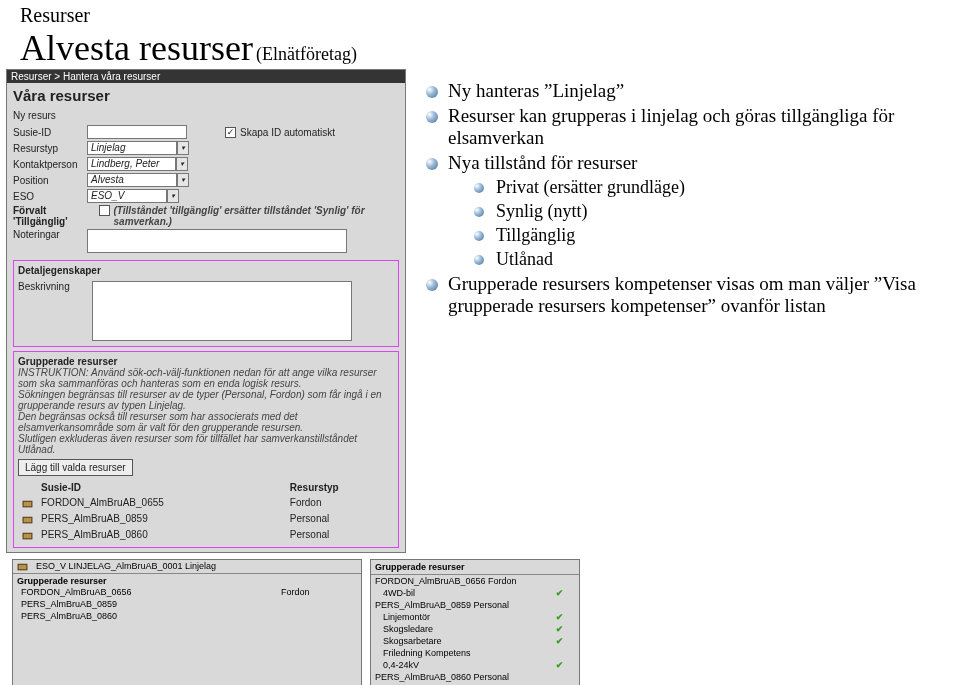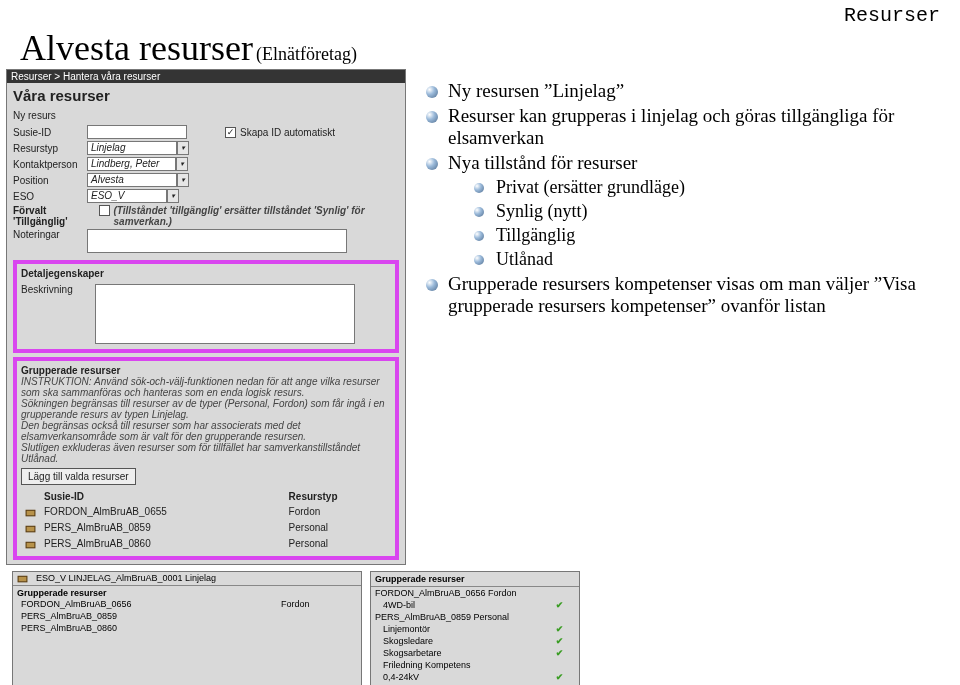--- a/index.html
+++ b/index.html
@@ -1,35 +1,35 @@
 <!DOCTYPE html>
 <html><head>
 <meta charset="utf-8">
 <style>
   * { box-sizing: border-box; }
   body { margin:0; font-family: Arial, Helvetica, sans-serif; background:#fff; color:#000; font-size:11px; width:960px;}
   .slide { position:relative; width:960px; height:685px; }
   .title-area { padding:4px 20px 0 20px; }
-  .page-topic { font-family: Liberation Mono, monospace; font-size:20px; text-align:right;}
+  .page-topic { font-family: Liberation Serif, serif; font-size:20px; text-align:left;}
   .main-title { font-family: Georgia, 'Times New Roman', serif; font-size:36px; }
   .sub-title { font-family: Georgia, 'Times New Roman', serif; font-size:18px; }
   .row { display:flex; align-items:flex-start; gap:20px; padding:0 0 0 6px;}
   .panel { background:#d9d9d9; border:1px solid #777; font-size:10px; color:#222; }
   .main-panel { width:400px; }
   .bc { background:#343434; color:#fff; padding:1px 4px; font-size:10px; }
   .head { padding:4px 6px; font-weight:bold; font-size:15px;}
   .form { padding:2px 6px; }
   .frow { display:flex; align-items:center; gap:4px; padding:1px 0;}
   .lbl { width:70px; }
   .inp { background:#fff; border:1px solid #777; height:14px; font-size:10px; padding:0 3px; min-width:80px;}
   .sel { display:flex; align-items:flex-end;font-style:italic;}
   .caret { width:12px; height:14px; background:#e6e6e6; border:1px solid #777; display:flex; align-items:center; justify-content:center; font-size:7px;}
   .chk { width:11px; height:11px; background:#fff; border:1px solid #555; display:inline-flex; align-items:center; justify-content:center; font-size:9px; line-height:1;}
   .note { color:#444; font-style:italic;}
-  .boxed { border:4px solid #d946ef; margin:4px 6px; padding:4px;}
+  .boxed { border:1px solid #d946ef; margin:4px 6px; padding:4px;}
   .big { height:60px; width:260px; background:#fff; border:1px solid #777;}
   .btn { background:#eee; border:1px solid #555; padding:2px 6px; font-size:10px; display:inline-block;}
   .tbl { width:100%; border-collapse:collapse; }
   .tbl th, .tbl td { text-align:left; padding:2px 4px; font-size:10px;}
   .mini-panels { display:flex; gap:8px; padding:6px 0 0 12px;}
   .mini { background:#d9d9d9; border:1px solid #777; font-size:9px; }
   .mini th, .mini td { padding:1px 4px; font-size:9px;}
   .tick { color:#3a9d23; font-weight:bold;}
   .bullets { font-family: Georgia, 'Times New Roman', serif; font-size:19px; }
   .bullets ul { list-style:none; padding:0; margin:0;}
@@ -149,21 +149,21 @@
           <td>PERS_AlmBruAB_0860</td>
                 <td>Personal</td>
         </tr>
       </tbody>
           </table>
     </div>
   </div>
 
   <div class="bullets" style="flex:1; padding-top:8px;">
     <ul>
-      <li>Ny resursen ”Linjelag”</li>
+      <li>Ny hanteras ”Linjelag”</li>
       <li>Resurser kan grupperas i linjelag och göras tillgängliga för elsamverkan</li>
       <li>
         <span>Nya tillstånd för resurser</span>
         <ul style="padding-left:26px; margin-top:2px;">
           <li>Privat (ersätter grundläge)</li>
           <li>Synlig (nytt)</li>
           <li>Tillgänglig</li>
           <li>Utlånad</li>
         </ul>
       </li>

